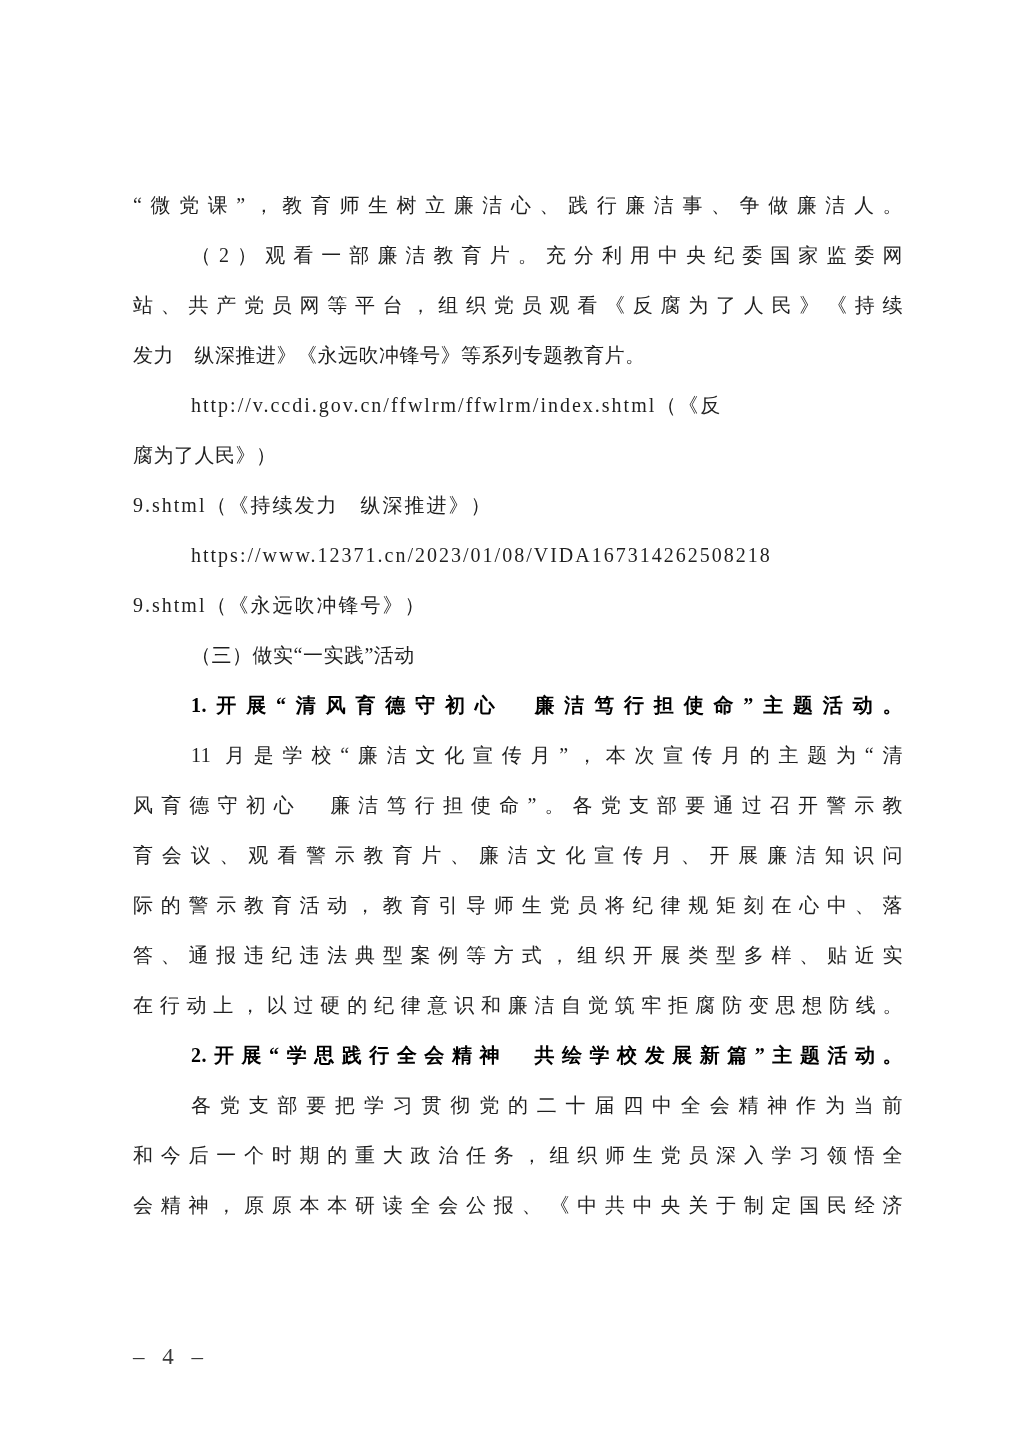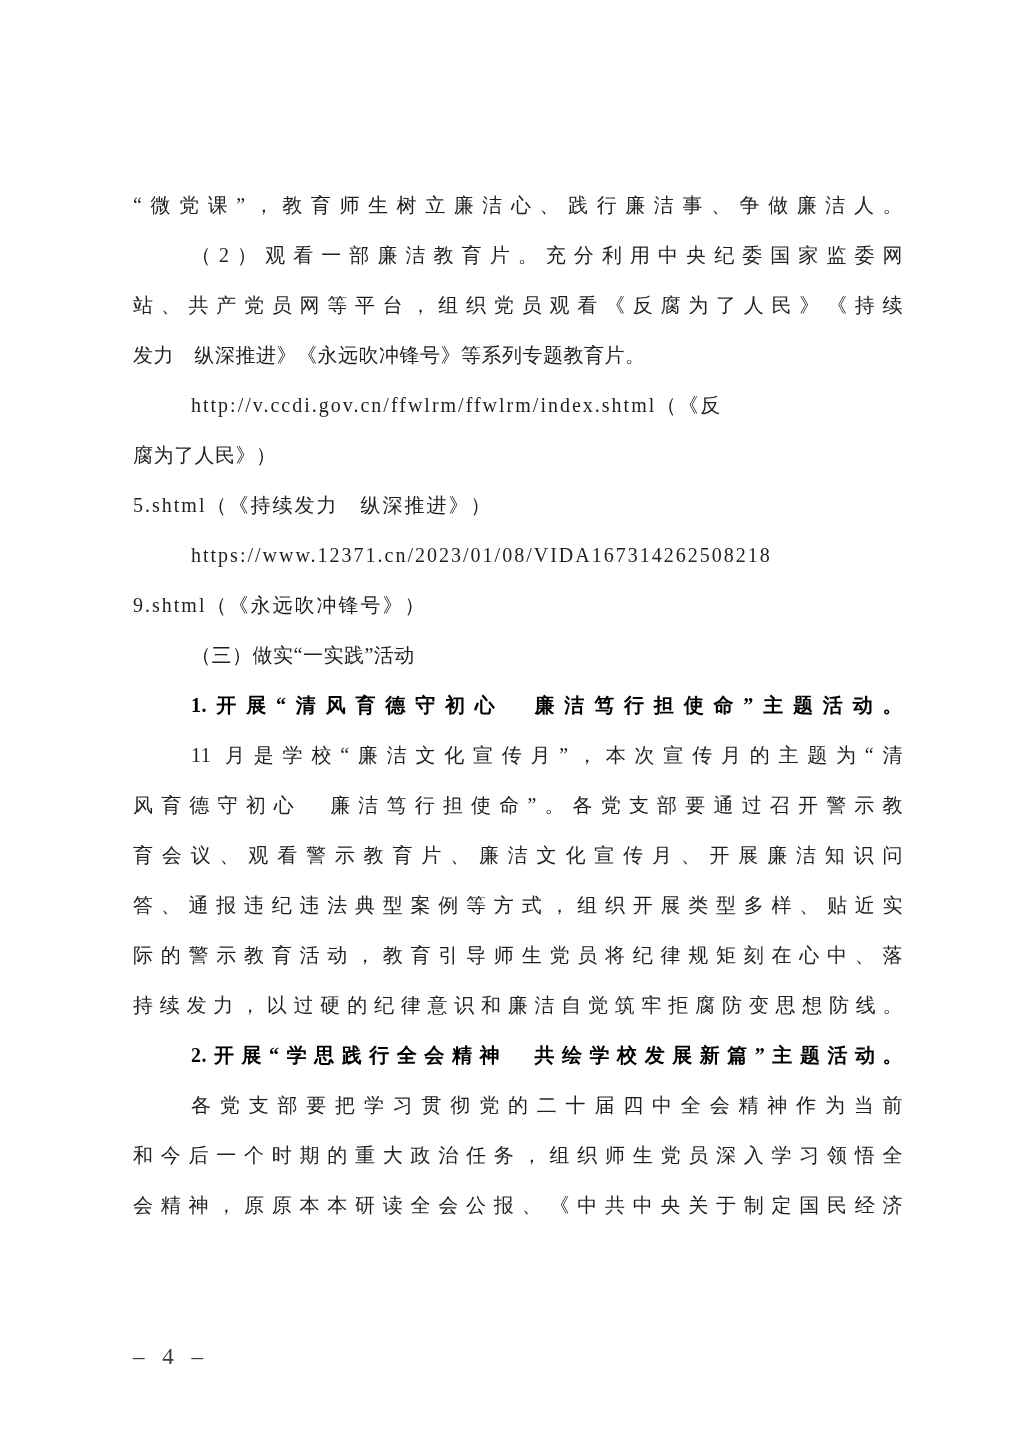--- a/index.html
+++ b/index.html
@@ -60,30 +60,30 @@
 <body>
 
 <div class="page">
   <div class="textblock" id="doc-lines">
       <div class="line justify">“微党课”，教育师生树立廉洁心、践行廉洁事、争做廉洁人。</div>
       <div class="line justify indent">（2）观看一部廉洁教育片。充分利用中央纪委国家监委网</div>
       <div class="line justify">站、共产党员网等平台，组织党员观看《反腐为了人民》《持续</div>
       <div class="line">发力　纵深推进》《永远吹冲锋号》等系列专题教育片。</div>
       <div class="line indent url">http://v.ccdi.gov.cn/ffwlrm/ffwlrm/index.shtml（《反</div>
       <div class="line">腐为了人民》）</div>
-      <div class="line url">5.shtml（《持续发力　纵深推进》）</div>
+      <div class="line url">9.shtml（《持续发力　纵深推进》）</div>
       <div class="line indent url">https://www.12371.cn/2023/01/08/VIDA167314262508218</div>
       <div class="line url">9.shtml（《永远吹冲锋号》）</div>
       <div class="line indent">（三）做实“一实践”活动</div>
       <div class="line justify indent bold">1.开展“清风育德守初心　廉洁笃行担使命”主题活动。</div>
       <div class="line justify indent">11 月是学校“廉洁文化宣传月”，本次宣传月的主题为“清</div>
       <div class="line justify">风育德守初心　廉洁笃行担使命”。各党支部要通过召开警示教</div>
       <div class="line justify">育会议、观看警示教育片、廉洁文化宣传月、开展廉洁知识问</div>
+      <div class="line justify">际的警示教育活动，教育引导师生党员将纪律规矩刻在心中、落</div>
       <div class="line justify">答、通报违纪违法典型案例等方式，组织开展类型多样、贴近实</div>
-      <div class="line justify">际的警示教育活动，教育引导师生党员将纪律规矩刻在心中、落</div>
-      <div class="line justify">持续发力，以过硬的纪律意识和廉洁自觉筑牢拒腐防变思想防线。</div>
+      <div class="line justify">在行动上，以过硬的纪律意识和廉洁自觉筑牢拒腐防变思想防线。</div>
       <div class="line justify indent bold">2.开展“学思践行全会精神　共绘学校发展新篇”主题活动。</div>
       <div class="line justify indent">各党支部要把学习贯彻党的二十届四中全会精神作为当前</div>
       <div class="line justify">和今后一个时期的重大政治任务，组织师生党员深入学习领悟全</div>
       <div class="line justify">会精神，原原本本研读全会公报、《中共中央关于制定国民经济</div>
     </div>
   <div class="footer">– 4 –</div>
 </div>
 
 </body></html>

